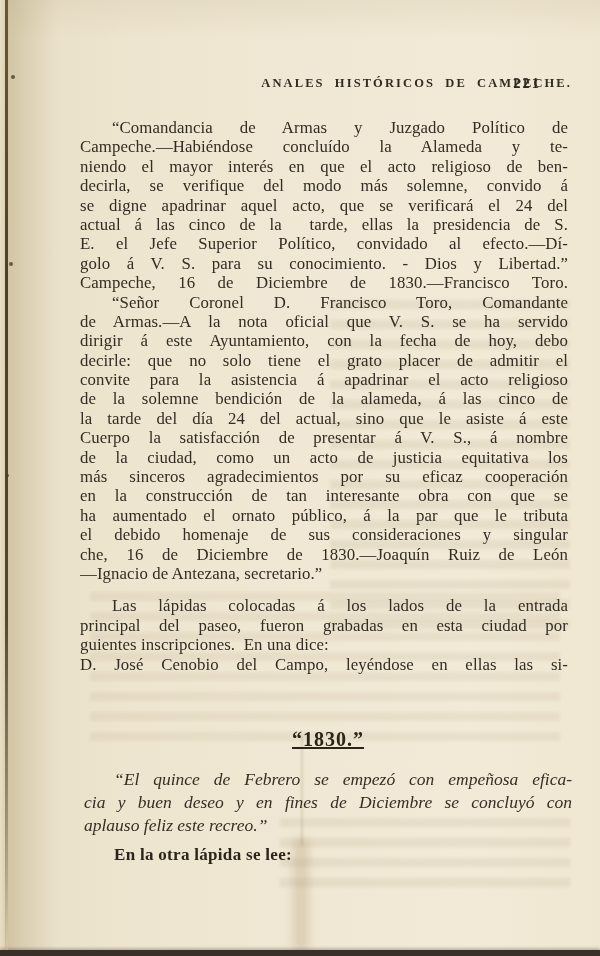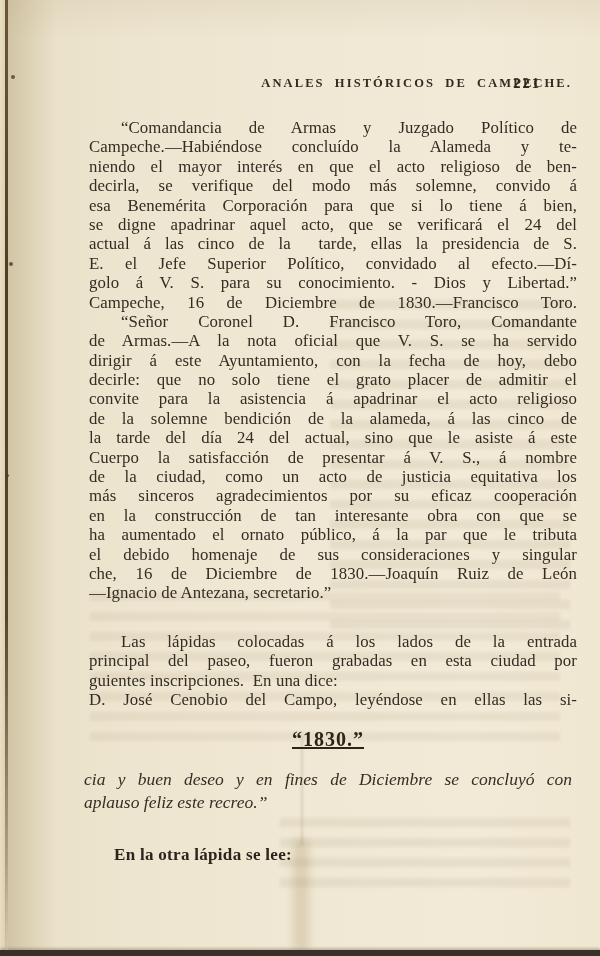--- a/index.html
+++ b/index.html
@@ -38,27 +38,27 @@
   .sp2{left:9px;top:262px;}
   .sp3{left:6px;top:474px;width:3px;height:3px;}
 
   
   .header-row{position:absolute;left:84px;top:76px;width:488px;height:18px;}
   .header-title{display:block;text-align:right;font-weight:bold;font-size:12.5px;
     letter-spacing:2.1px;word-spacing:5px;color:#322b20;}
   .page-number{position:absolute;right:31px;top:-1px;font-weight:bold;font-size:14.5px;letter-spacing:2px;color:#2e2820;}
 
   
-  .bodycol{position:absolute;left:89px;top:118px;width:488px;}
+  .bodycol{position:absolute;left:80px;top:118px;width:488px;}
   .line{white-space:pre-wrap;height:19.4px;line-height:19.4px;font-size:16.8px;
     letter-spacing:.1px;overflow:hidden;
     text-align:justify;text-align-last:justify;}
   .line.short{text-align-last:left;}
   .line.ind{text-indent:32px;}
-  .para3{margin-top:29px;}
+  .para3{margin-top:13px;}
 
   .heading-1830{position:absolute;left:84px;top:728px;width:488px;text-align:center;
     font-weight:bold;font-size:20px;letter-spacing:1px;color:#2b2419;text-decoration:underline;}
 
   .inscription{position:absolute;left:84px;top:768px;width:488px;}
   .iline{white-space:pre-wrap;height:23px;line-height:23px;font-size:17.5px;
     font-style:italic;color:#362e23;overflow:hidden;
     text-align:justify;text-align-last:justify;}
   .iline.short{text-align-last:left;}
   .iline.ind{text-indent:30px;}
@@ -87,21 +87,20 @@
     <span class="header-title">ANALES HISTÓRICOS DE CAMPECHE.</span>
     <span class="page-number">221</span>
   </div>
 
   <div class="bodycol">
     <div>
       <div class="line ind">“Comandancia de Armas y Juzgado Político de</div>
       <div class="line">Campeche.—Habiéndose concluído la Alameda y te-</div>
       <div class="line">niendo el mayor interés en que el acto religioso de ben-</div>
       <div class="line">decirla, se verifique del modo más solemne, convido á</div>
-      <div class="line">esa Benemérita Corporación para que si lo tiene á bien,</div>
       <div class="line">se digne apadrinar aquel acto, que se verificará el 24 del</div>
       <div class="line">actual á las cinco de la  tarde, ellas la presidencia de S.</div>
       <div class="line">E. el Jefe Superior Político, convidado al efecto.—Dí-</div>
       <div class="line">golo á V. S. para su conocimiento. - Dios y Libertad.”</div>
       <div class="line">Campeche, 16 de Diciembre de 1830.—Francisco Toro.</div>
     </div>
     <div>
       <div class="line ind">“Señor Coronel D. Francisco Toro, Comandante</div>
       <div class="line">de Armas.—A la nota oficial que V. S. se ha servido</div>
       <div class="line">dirigir á este Ayuntamiento, con la fecha de hoy, debo</div>
@@ -122,20 +121,21 @@
       <div class="line ind">Las lápidas colocadas á los lados de la entrada</div>
       <div class="line">principal del paseo, fueron grabadas en esta ciudad por</div>
       <div class="line short">guientes inscripciones.  En una dice:</div>
       <div class="line">D. José Cenobio del Campo, leyéndose en ellas las si-</div>
     </div>
   </div>
 
   <div class="heading-1830">“1830.”</div>
 
   <div class="inscription">
+    <div class="iline ind">“El quince de Febrero se empezó con empeñosa efica-</div>
     <div class="iline">cia y buen deseo y en fines de Diciembre se concluyó con</div>
     <div class="iline short">aplauso feliz este recreo.”</div>
   </div>
 
   <div class="closing-line">En la otra lápida se lee:</div>
 
   <div class="bottom-edge-soft"></div>
   <div class="bottom-edge"></div>
 
 </div>

